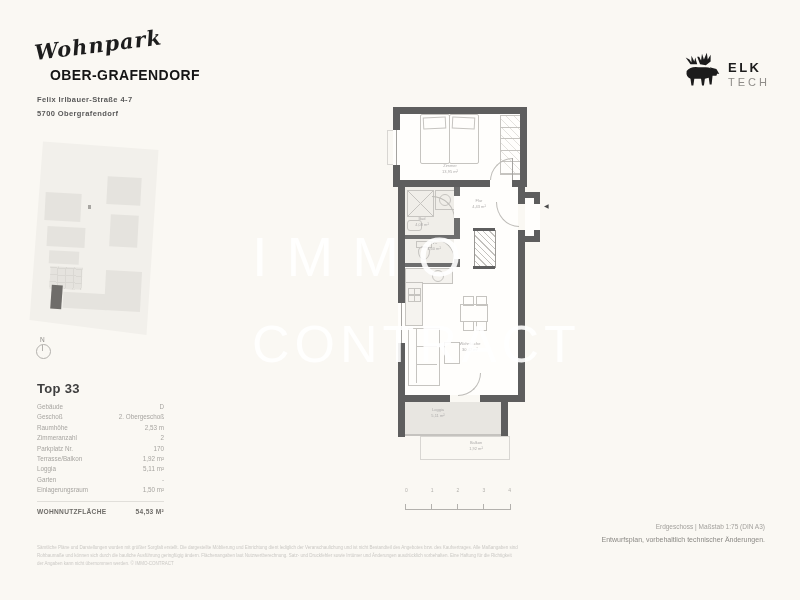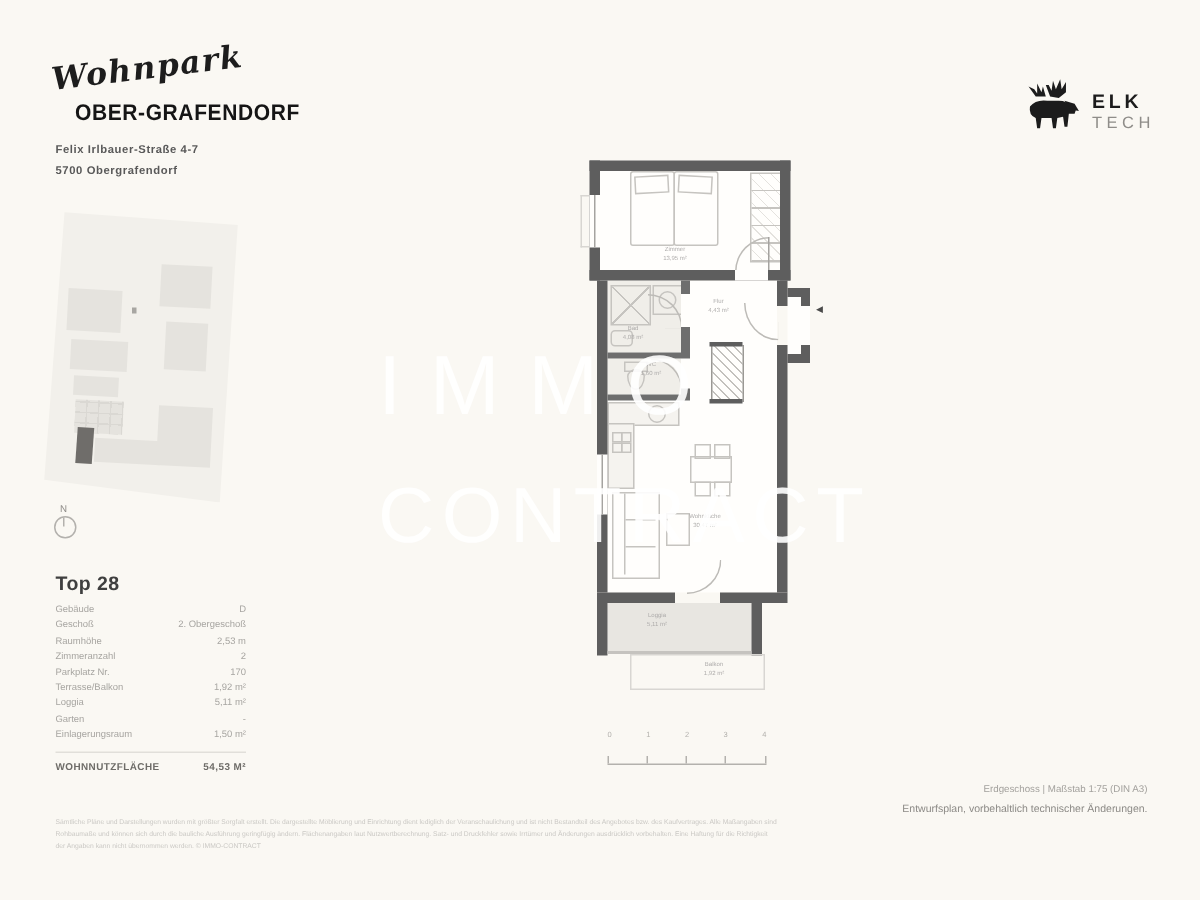--- a/index.html
+++ b/index.html
@@ -116,21 +116,21 @@
     <div class="bld" style="left:82px;top:42px;width:34px;height:28px;transform:rotate(3deg);"></div>
     <div class="bld" style="left:85px;top:80px;width:28px;height:32px;transform:rotate(3deg);"></div>
     <div class="bld" style="left:80px;top:136px;width:36px;height:40px;transform:rotate(3deg);"></div>
     <div class="bld" style="left:63px;top:70px;width:3px;height:4px;background:#a8a6a2;"></div>
     <div class="bld-hl" style="left:26px;top:150px;width:11px;height:24px;transform:rotate(4deg);"></div>
   </div>
   <div class="north-n">N</div>
   <div class="north-c"></div>
   <div class="north-needle"></div>
 
-  <div class="unit-title">Top 28</div>
+  <div class="unit-title">Top 33</div>
   <div class="unit-table">
     <div class="trow">
         <span class="tl">Gebäude</span>
         <span class="tv">D</span>
       </div>
     <div class="trow">
         <span class="tl">Geschoß</span>
         <span class="tv">2. Obergeschoß</span>
       </div>
     <div class="trow">

